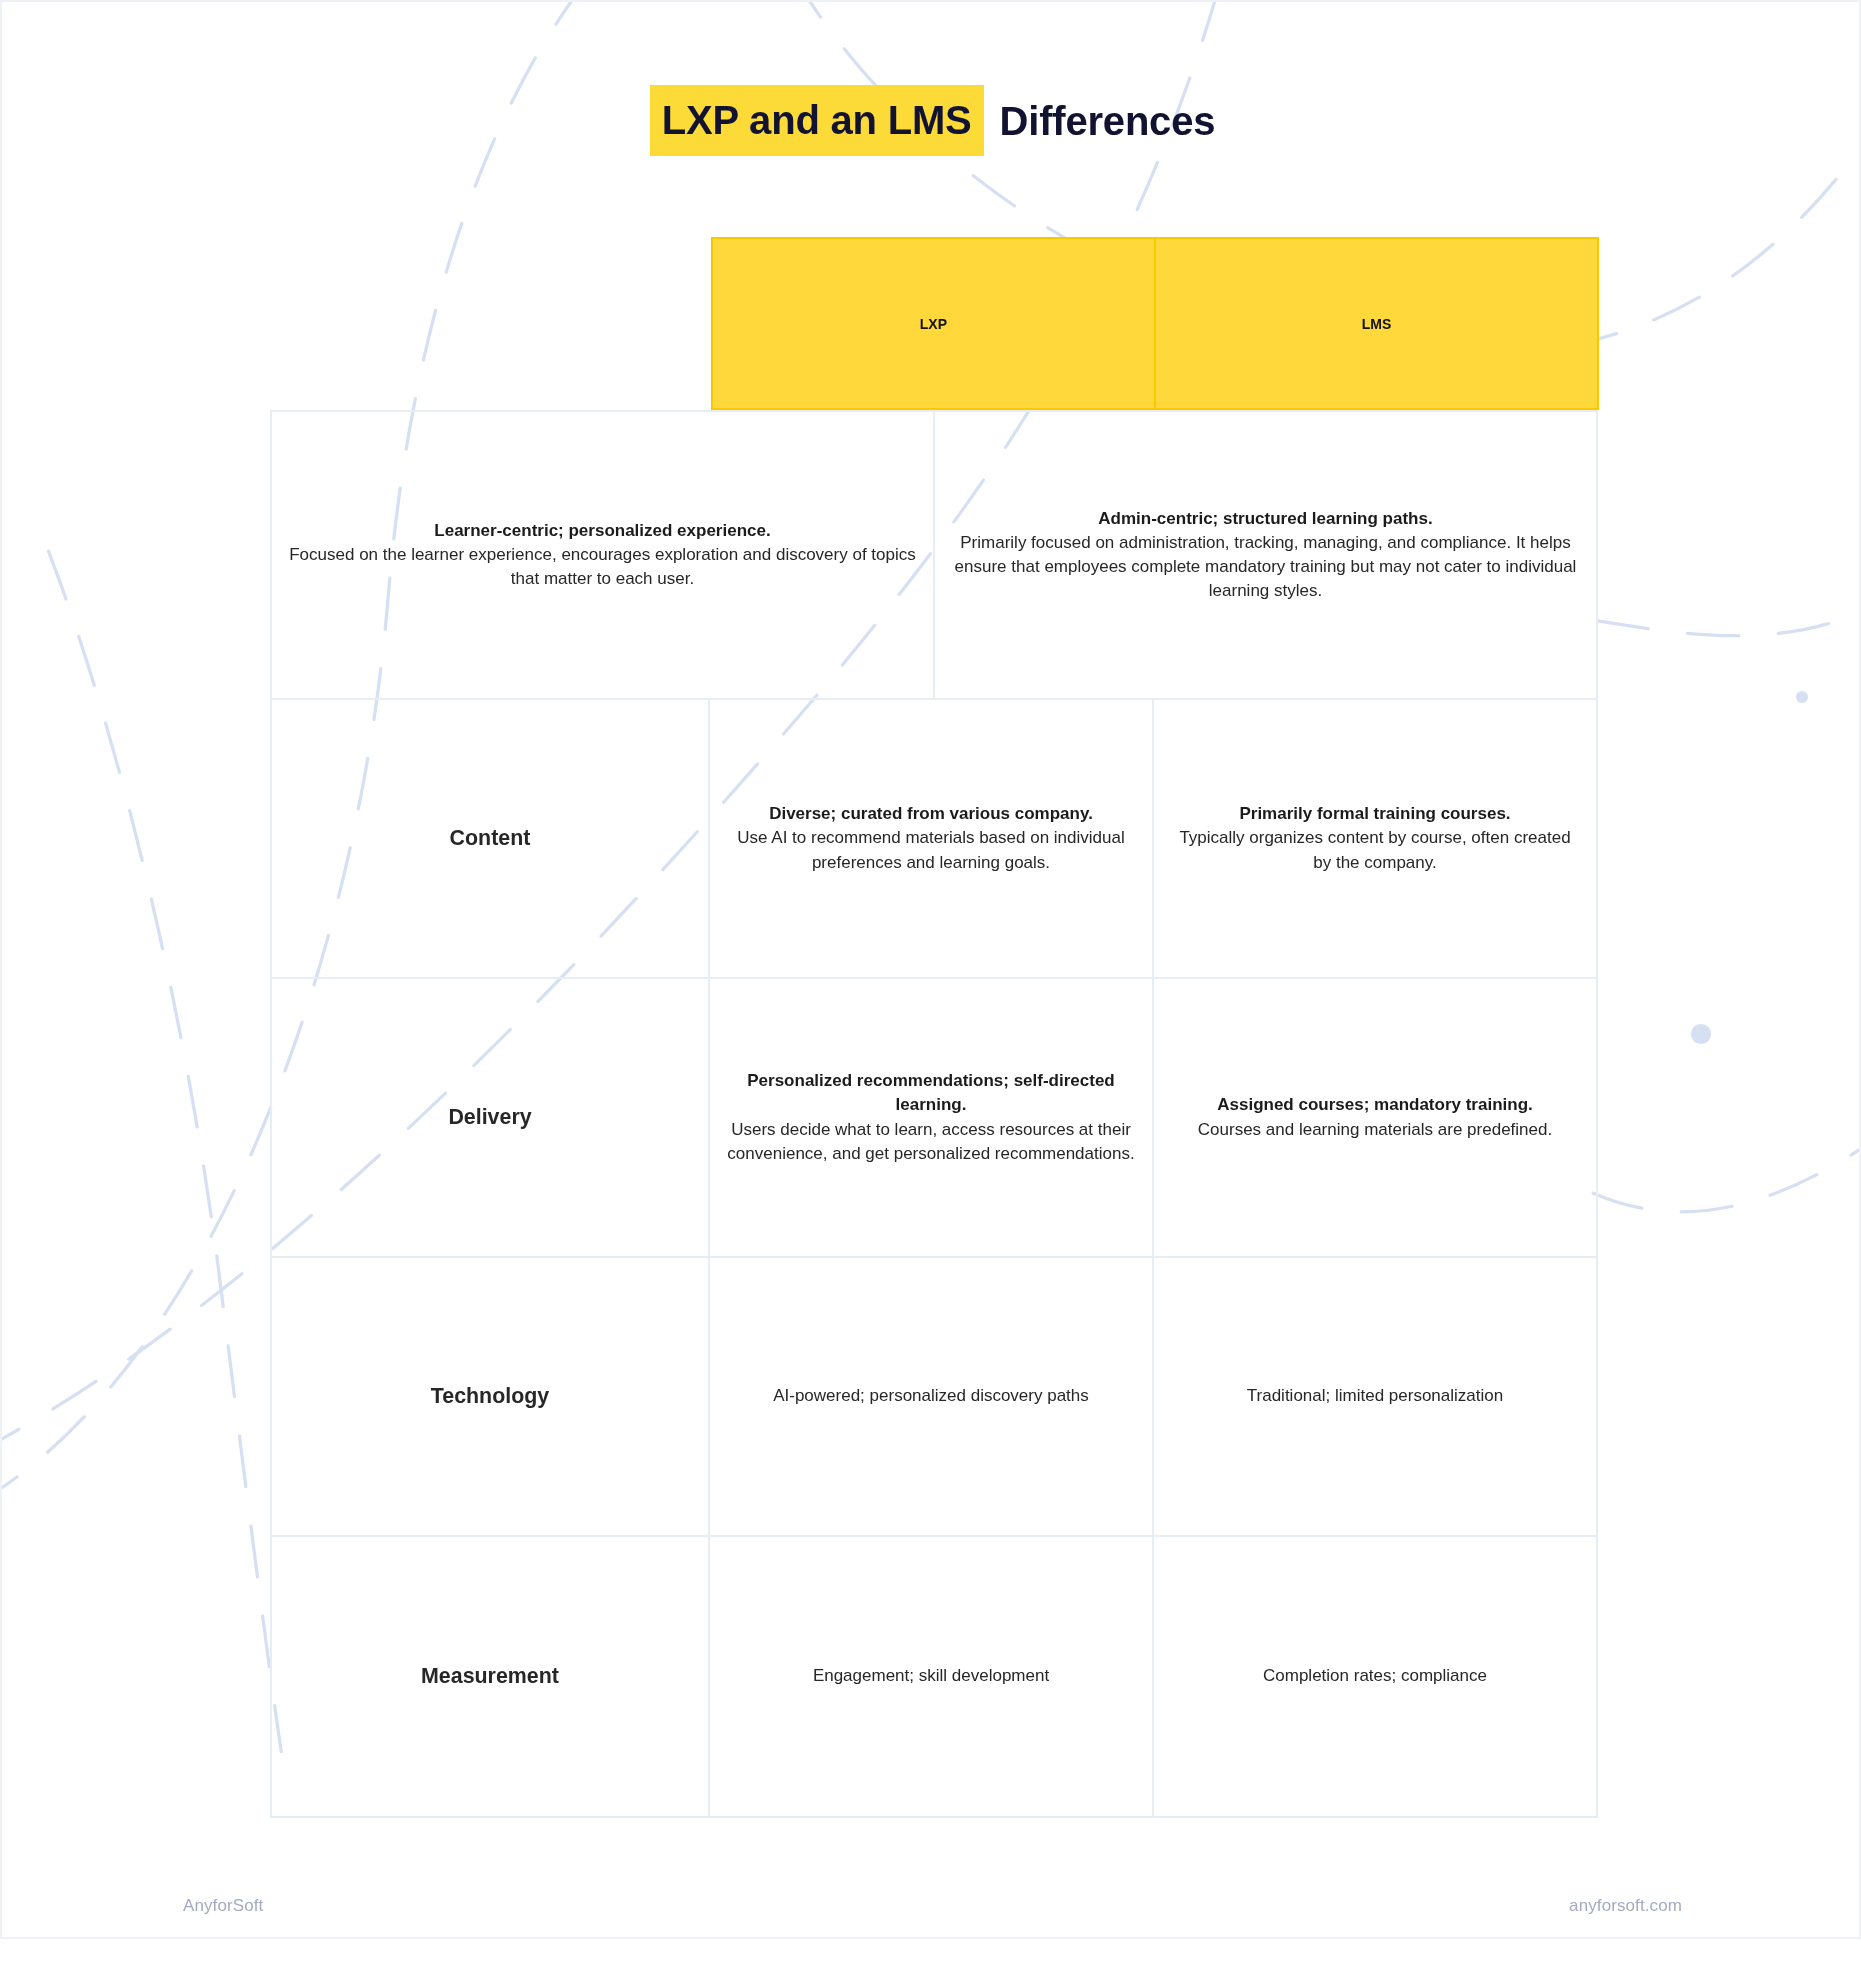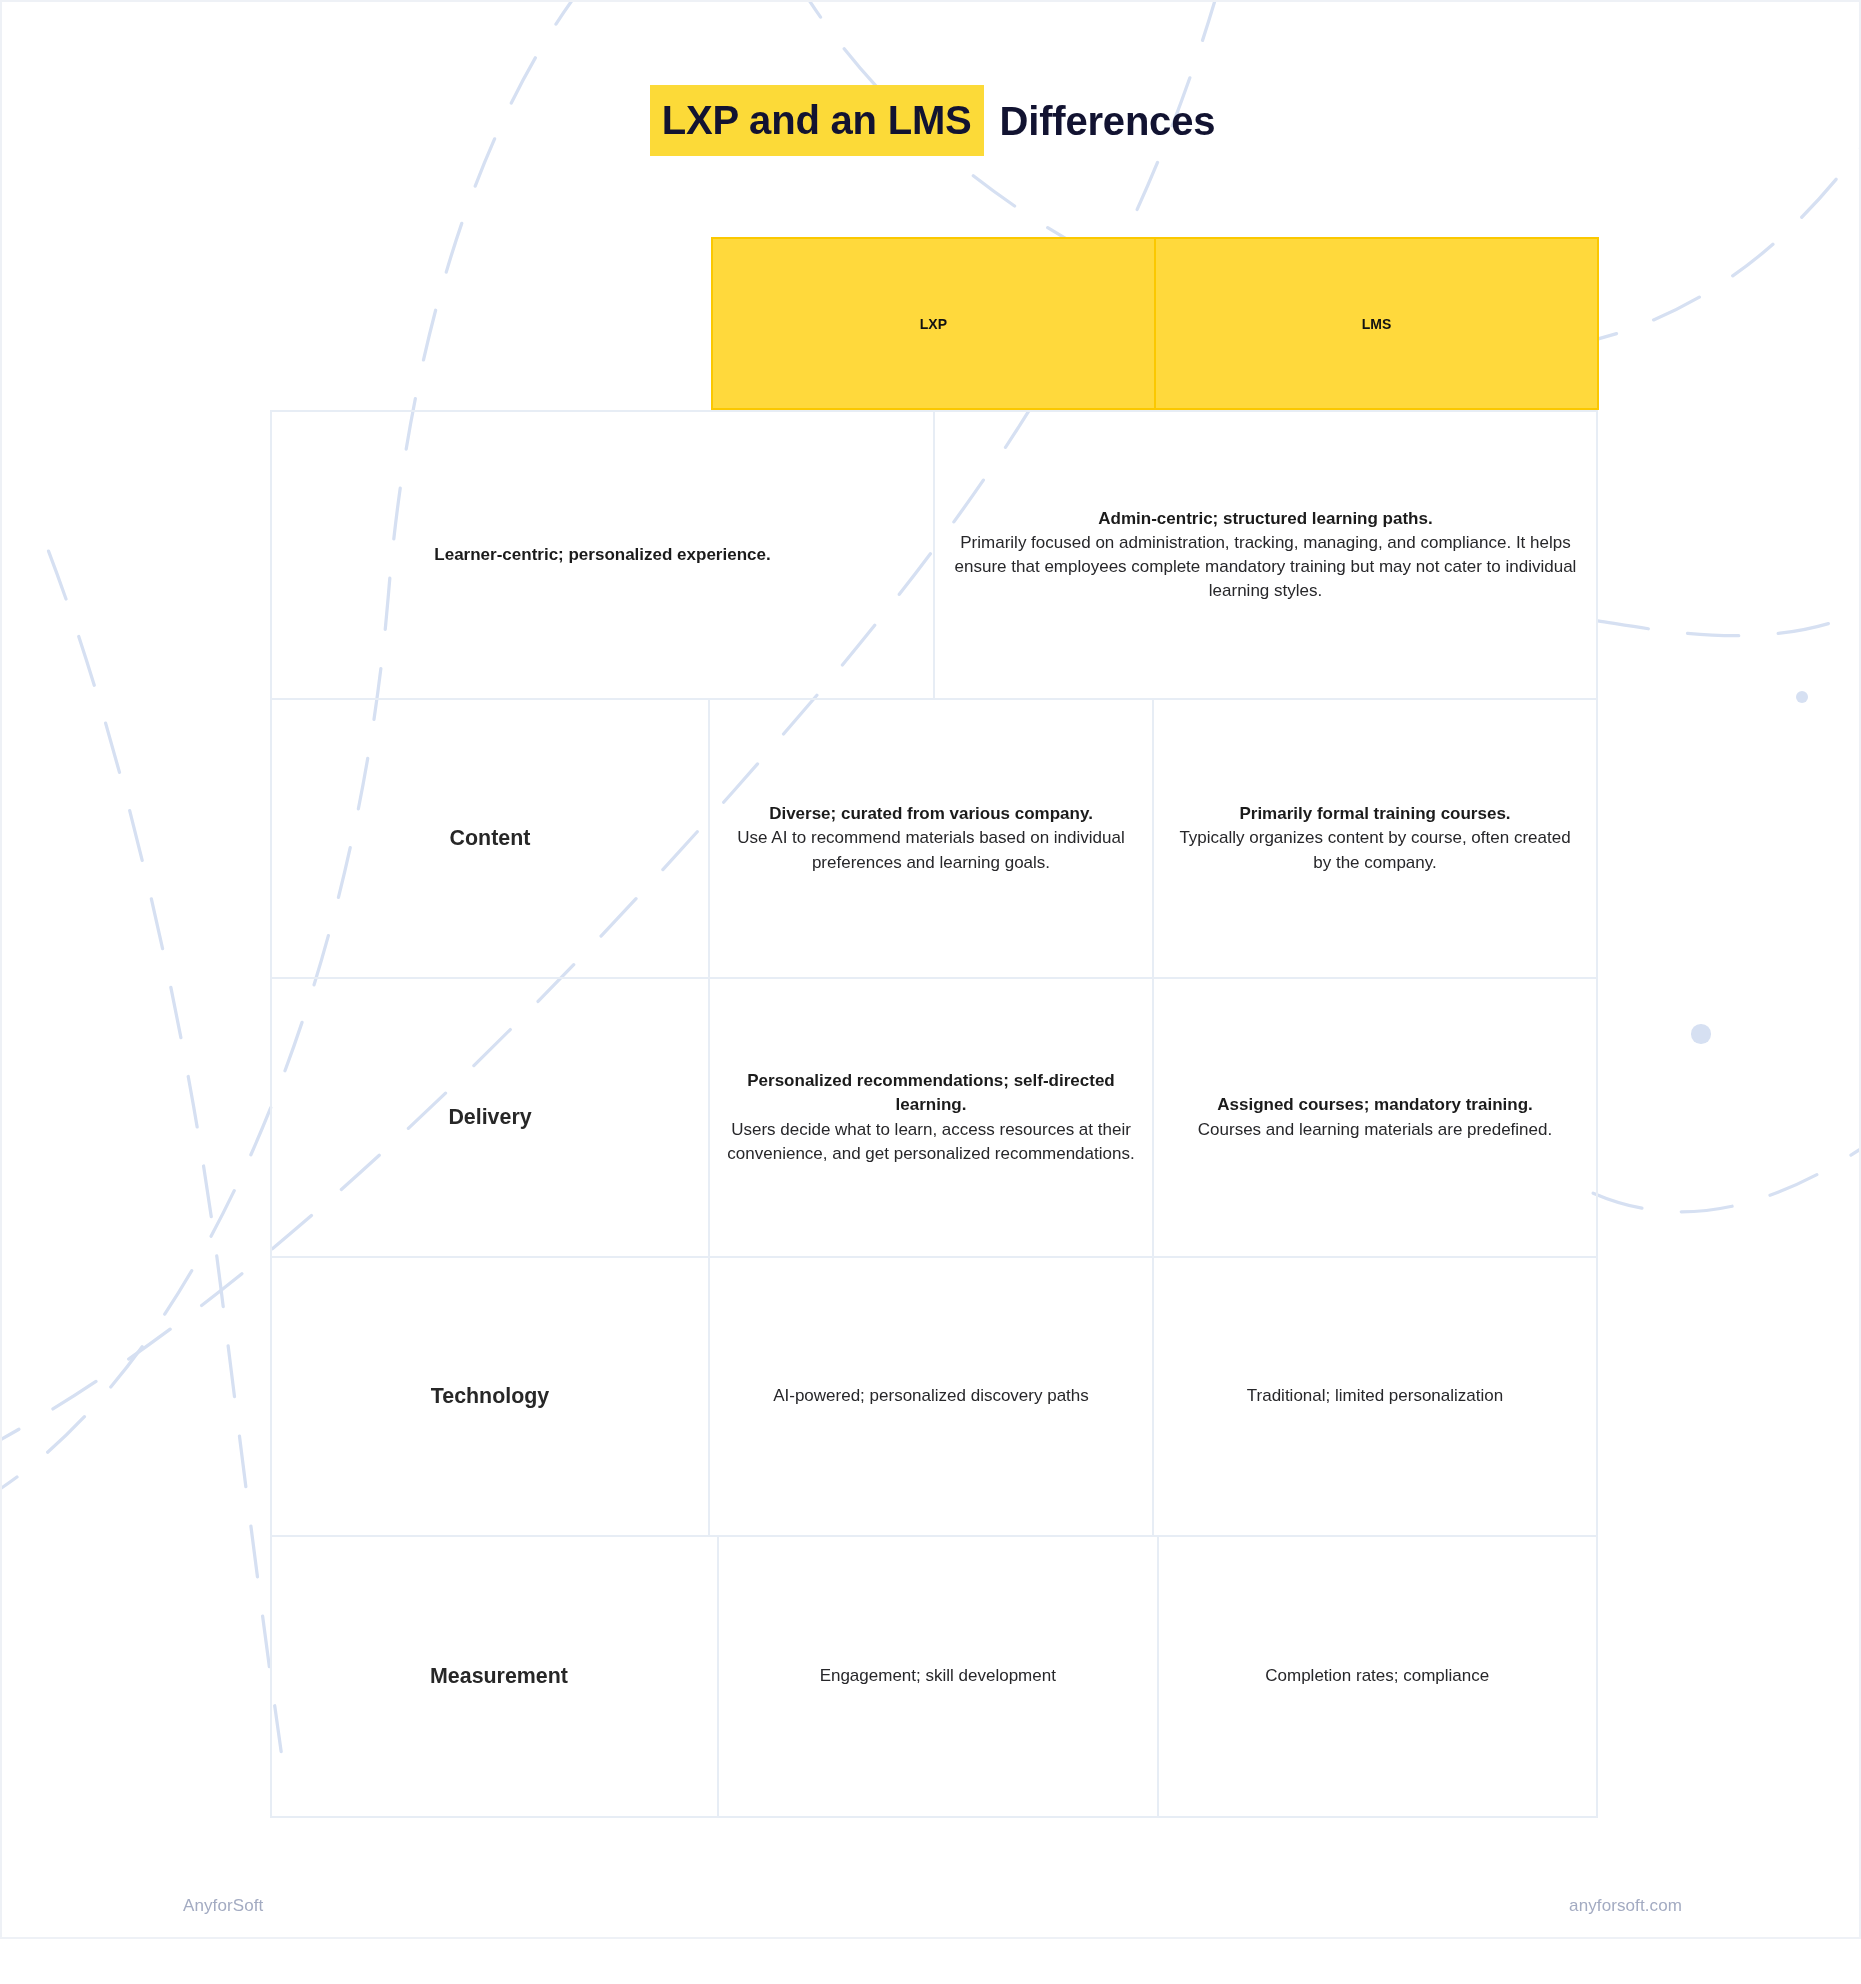--- a/index.html
+++ b/index.html
@@ -137,21 +137,21 @@
     font-size: 17px;
     font-weight: 400;
     color: #27272a;
     line-height: 1.42;
     display: block;
   }
   .r-focus       { height: 288px; }
   .r-content     { height: 279px; }
   .r-delivery    { height: 279px; }
   .r-technology  { height: 279px; }
-  .r-measurement { height: 279px; margin-left: 9px; }
+  .r-measurement { height: 279px; }
 
   
   #footer {
     position: absolute;
     left: 0; top: 1894px;
     width: 1861px;
     padding: 0 181px;
     display: flex;
     justify-content: space-between;
     align-items: center;
@@ -200,20 +200,21 @@
         <span class="th-label">LMS</span>
       </div>
     </div>
 
     <div class="tbody">
 
       <div class="trow r-focus">
         <div class="td">
           <div class="cell-inner">
             <span class="cell-head">Learner-centric; personalized experience.</span>
+            <span class="cell-body">Focused on the learner experience, encourages exploration and discovery of topics that matter to each user.</span>
           </div>
         </div>
         <div class="td">
           <div class="cell-inner">
             <span class="cell-head">Admin-centric; structured learning paths.</span>
             <span class="cell-body">Primarily focused on administration, tracking, managing, and compliance. It helps ensure that employees complete mandatory training but may not cater to individual learning styles.</span>
           </div>
         </div>
       </div>
 

